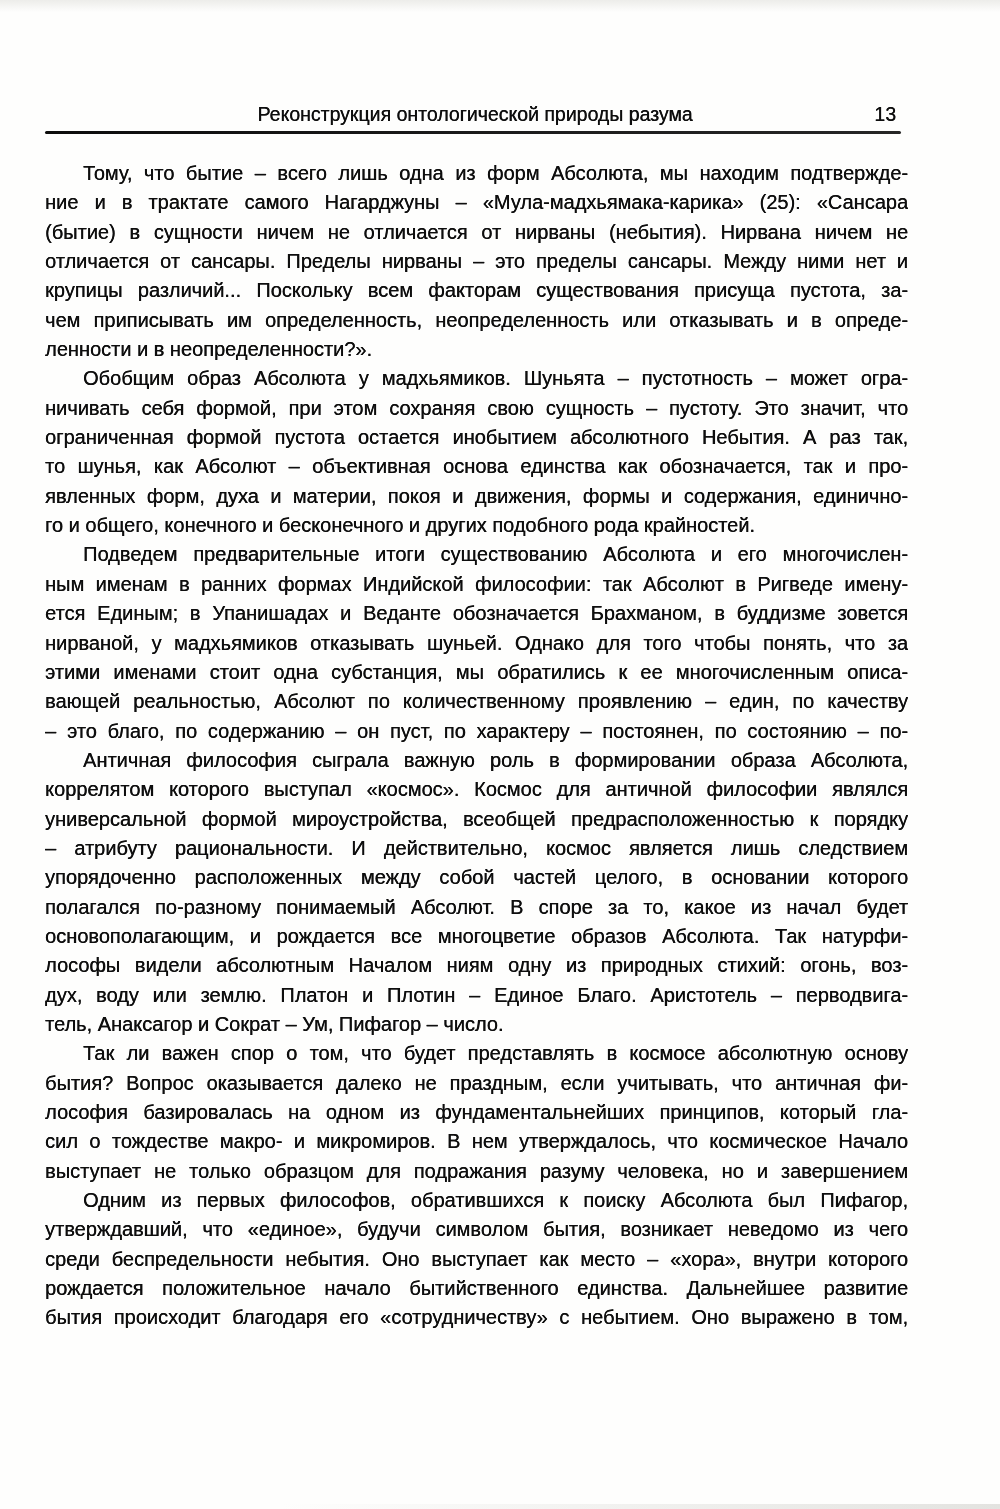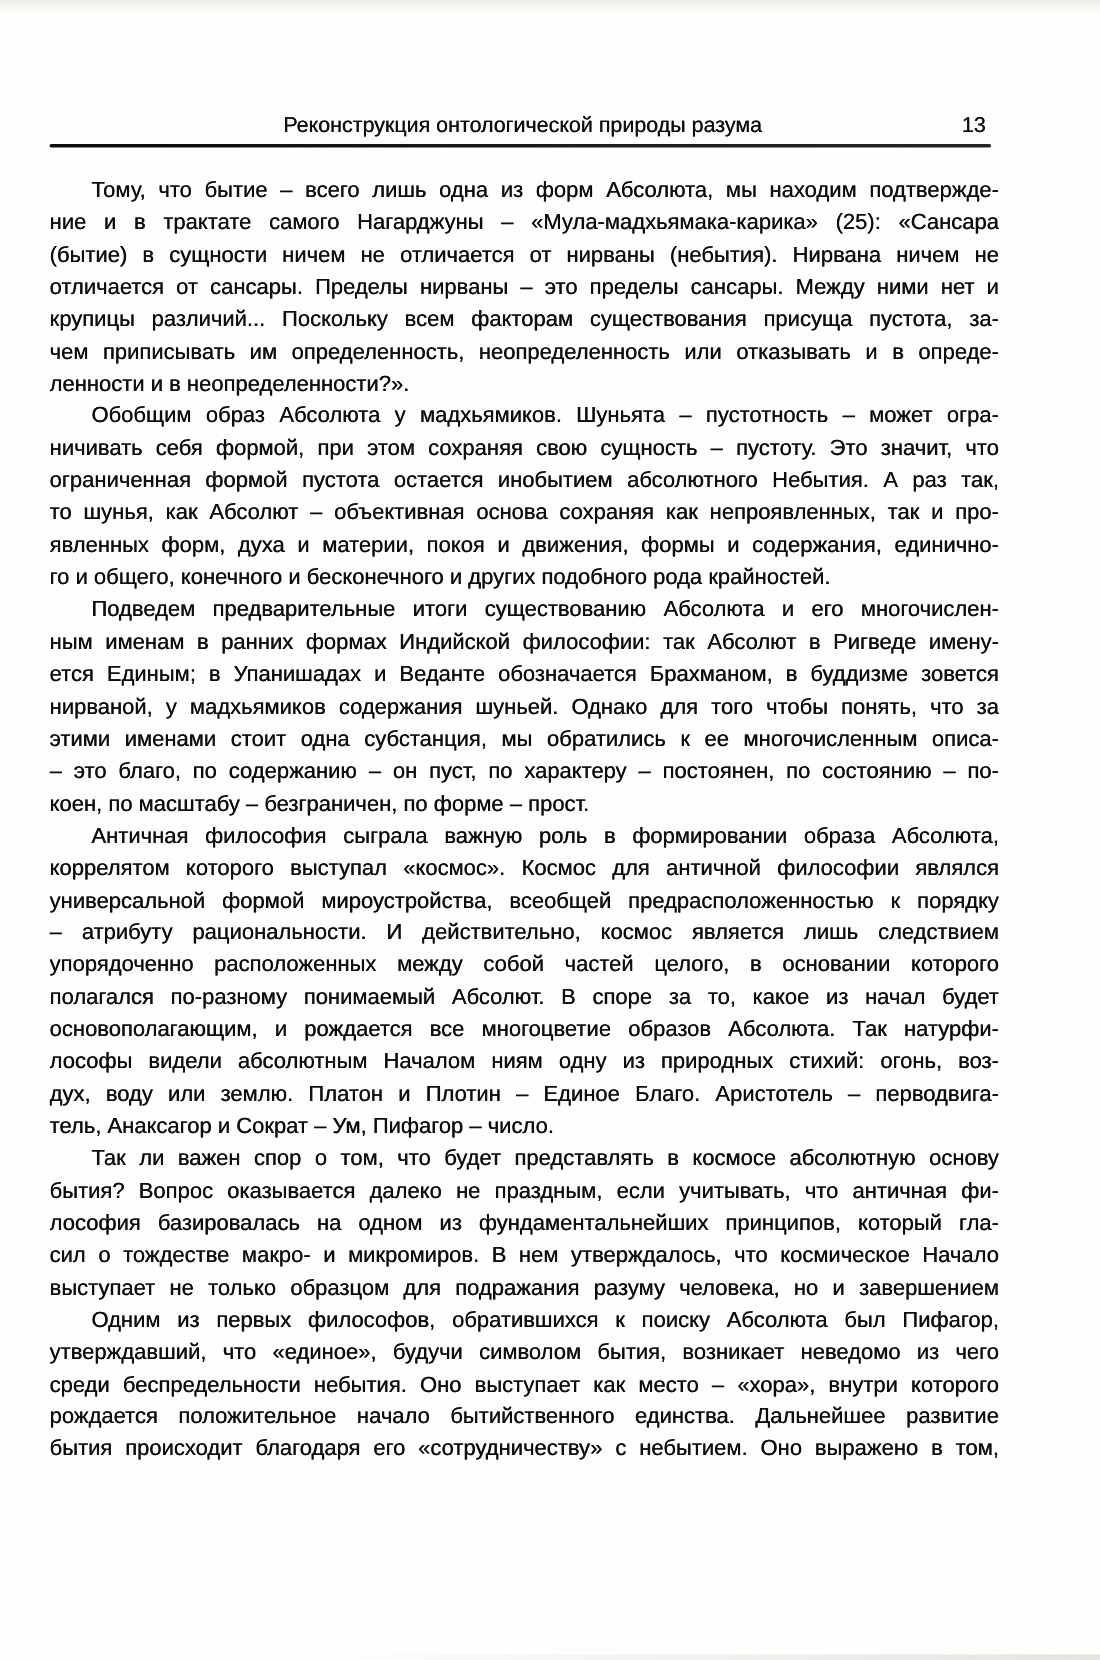--- a/index.html
+++ b/index.html
@@ -104,30 +104,30 @@
       <div class="line indent">Тому, что бытие – всего лишь одна из форм Абсолюта, мы находим подтвержде-</div>
       <div class="line">ние и в трактате самого Нагарджуны – «Мула-мадхьямака-карика» (25): «Сансара</div>
       <div class="line">(бытие) в сущности ничем не отличается от нирваны (небытия). Нирвана ничем не</div>
       <div class="line">отличается от сансары. Пределы нирваны – это пределы сансары. Между ними нет и</div>
       <div class="line">крупицы различий... Поскольку всем факторам существования присуща пустота, за-</div>
       <div class="line">чем приписывать им определенность, неопределенность или отказывать и в опреде-</div>
       <div class="line para-end">ленности и в неопределенности?».</div>
       <div class="line indent">Обобщим образ Абсолюта у мадхьямиков. Шуньята – пустотность – может огра-</div>
       <div class="line">ничивать себя формой, при этом сохраняя свою сущность – пустоту. Это значит, что</div>
       <div class="line">ограниченная формой пустота остается инобытием абсолютного Небытия. А раз так,</div>
-      <div class="line">то шунья, как Абсолют – объективная основа сохраняя как непроявленных, так и про-</div>
+      <div class="line">то шунья, как Абсолют – объективная основа единства как обозначается, так и про-</div>
       <div class="line">явленных форм, духа и материи, покоя и движения, формы и содержания, единично-</div>
       <div class="line para-end">го и общего, конечного и бесконечного и других подобного рода крайностей.</div>
       <div class="line indent">Подведем предварительные итоги существованию Абсолюта и его многочислен-</div>
       <div class="line">ным именам в ранних формах Индийской философии: так Абсолют в Ригведе имену-</div>
       <div class="line">ется Единым; в Упанишадах и Веданте обозначается Брахманом, в буддизме зовется</div>
-      <div class="line">нирваной, у мадхьямиков содержания шуньей. Однако для того чтобы понять, что за</div>
+      <div class="line">нирваной, у мадхьямиков отказывать шуньей. Однако для того чтобы понять, что за</div>
       <div class="line">этими именами стоит одна субстанция, мы обратились к ее многочисленным описа-</div>
+      <div class="line">вающей реальностью, Абсолют по количественному проявлению – един, по качеству</div>
       <div class="line">– это благо, по содержанию – он пуст, по характеру – постоянен, по состоянию – по-</div>
-      <div class="line para-end">коен, по масштабу – безграничен, по форме – прост.</div>
       <div class="line indent"><b>Античная философия</b> сыграла важную роль в формировании образа Абсолюта,</div>
       <div class="line">коррелятом которого выступал «космос». Космос для античной философии являлся</div>
       <div class="line">универсальной формой мироустройства, всеобщей предрасположенностью к порядку</div>
       <div class="line">– атрибуту рациональности. И действительно, космос является лишь следствием</div>
       <div class="line">упорядоченно расположенных между собой частей целого, в основании которого</div>
       <div class="line">полагался по-разному понимаемый Абсолют. В споре за то, какое из начал будет</div>
       <div class="line">основополагающим, и рождается все многоцветие образов Абсолюта. Так натурфи-</div>
       <div class="line">лософы видели абсолютным Началом ниям одну из природных стихий: огонь, воз-</div>
       <div class="line">дух, воду или землю. Платон и Плотин – Единое Благо. Аристотель – перводвига-</div>
       <div class="line para-end">тель, Анаксагор и Сократ – Ум, Пифагор – число.</div>

